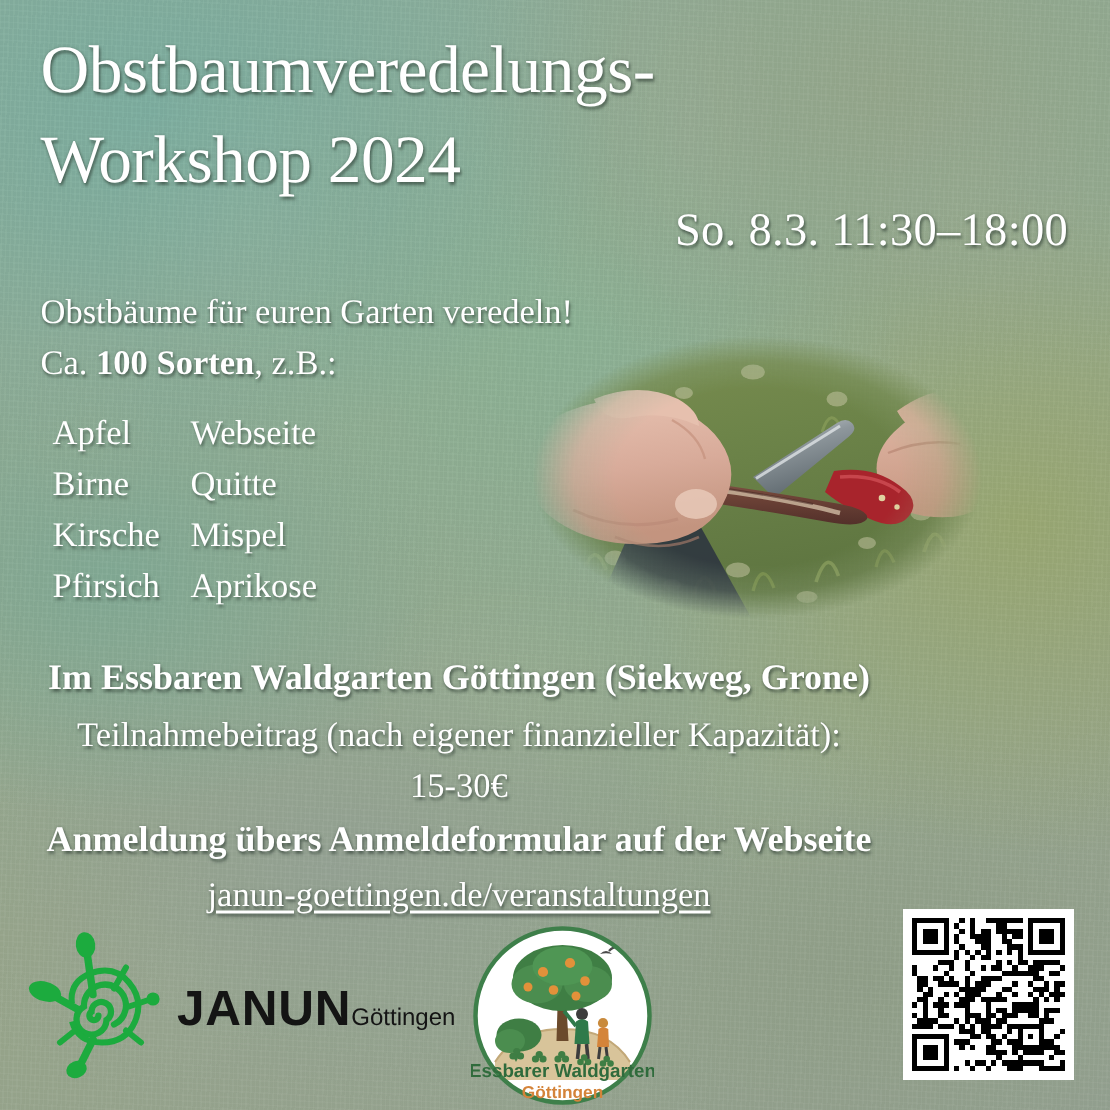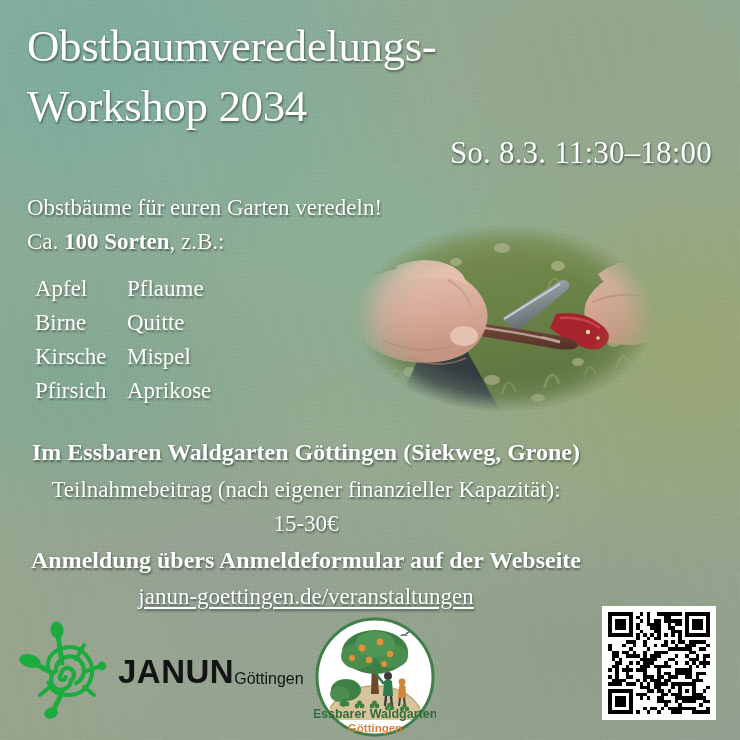--- a/index.html
+++ b/index.html
@@ -211,31 +211,31 @@
 </head>
 <body>
 
 <div id="poster">
 
   <div class="bg-layer" id="bg-base"></div>
   <div class="bg-layer" id="bg-mottle"></div>
   <div class="bg-layer" id="bg-grain"></div>
 
   <div class="wtext" id="title-line-1">Obstbaumveredelungs-</div>
-  <div class="wtext" id="title-line-2">Workshop 2034</div>
+  <div class="wtext" id="title-line-2">Workshop 2024</div>
 
   <div class="wtext" id="date-line">So. 8.3. 11:30–18:00</div>
 
   <div class="wtext" id="intro-line">Obstbäume für euren Garten veredeln!</div>
 
   <div class="wtext" id="variety-line"><span>Ca. </span><b>100 Sorten</b><span>, z.B.:</span></div>
 
   <div id="fruit-list">
     <span>Apfel</span>
-    <span>Pflaume</span>
+    <span>Webseite</span>
     <span>Birne</span>
     <span>Quitte</span>
     <span>Kirsche</span>
     <span>Mispel</span>
     <span>Pfirsich</span>
     <span>Aprikose</span>
   </div>
 
   <div id="photo-oval">
     <svg viewBox="0 0 306 192" preserveAspectRatio="xMidYMid slice" aria-hidden="true">

